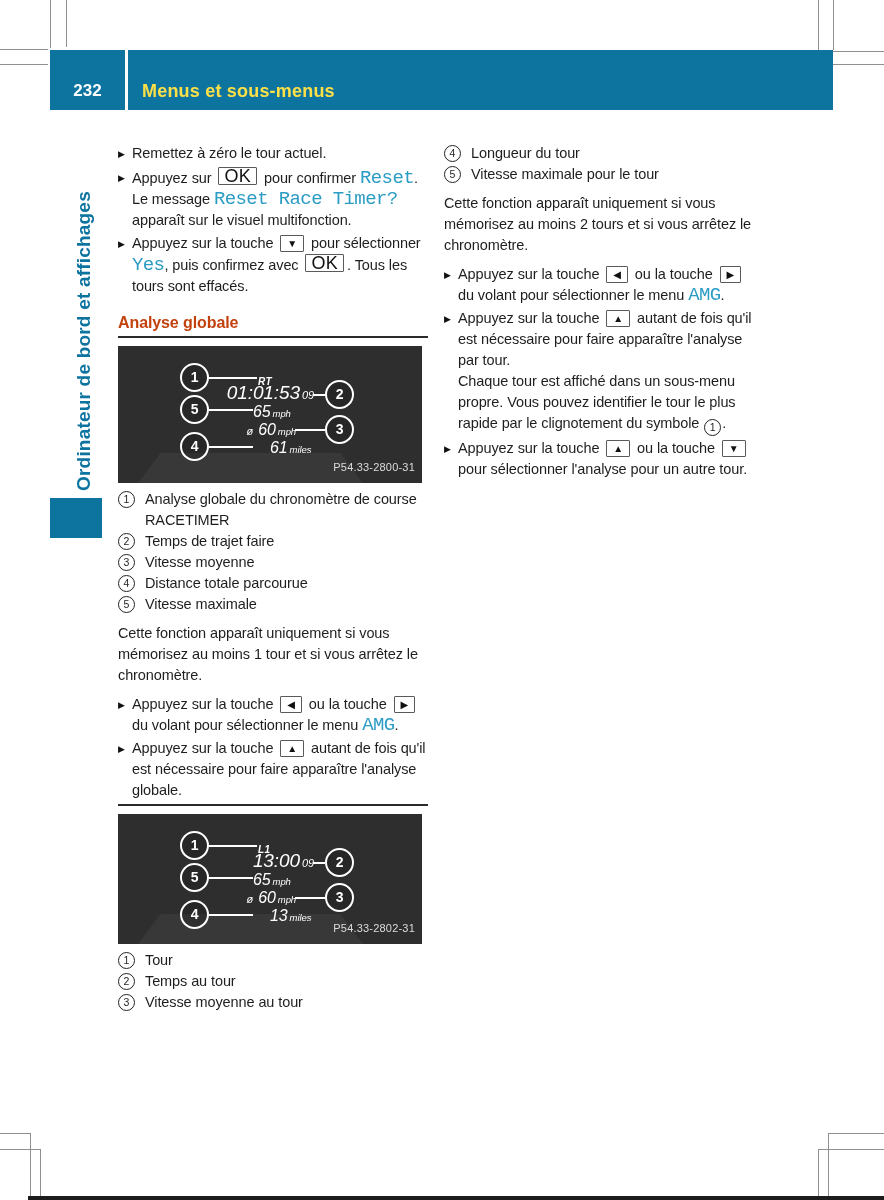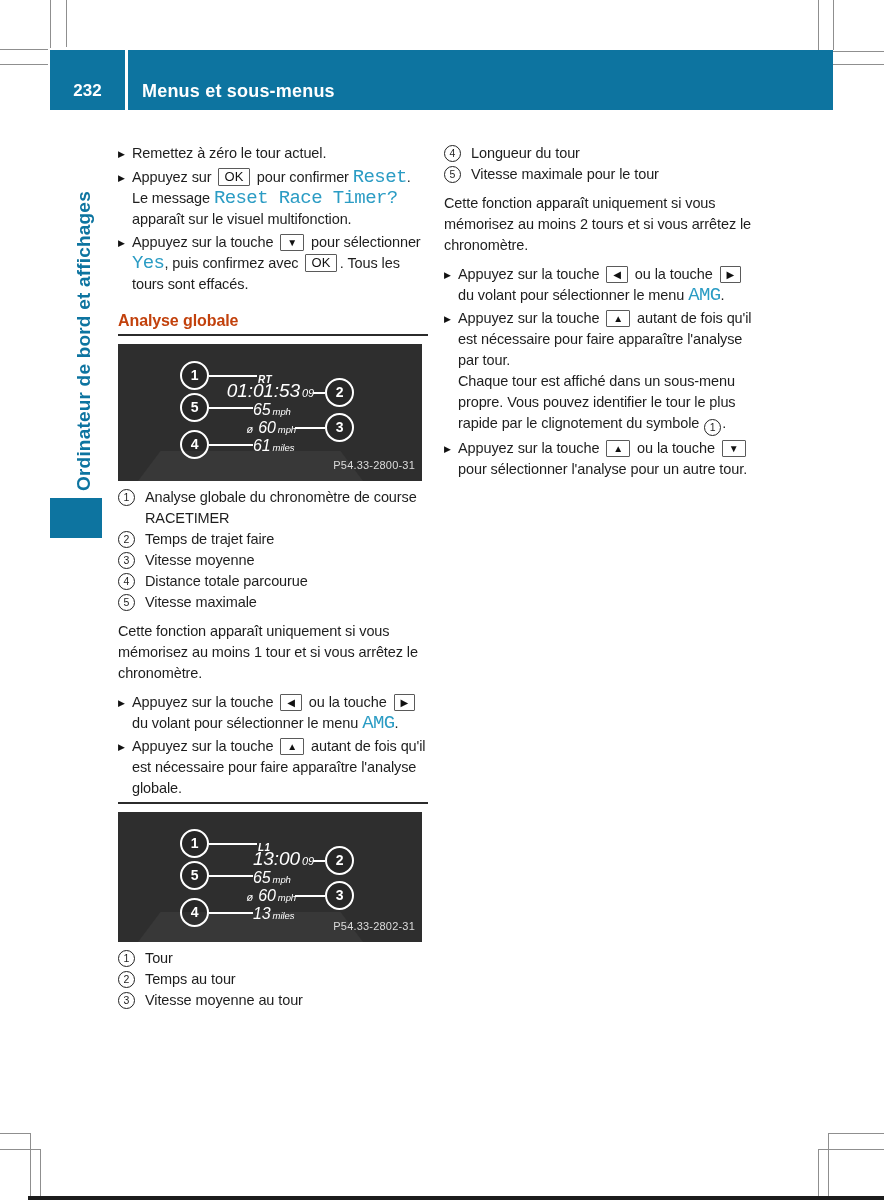--- a/index.html
+++ b/index.html
@@ -9,21 +9,21 @@
     overflow:hidden;
   }
   
   .mark { position:absolute; background:#8f8f8f; }
   .bottom-strip { position:absolute; left:28px; top:1196px; width:856px; height:4px; background:#1c1c1c; }
 
   
   .header-bar { position:absolute; left:50px; top:50px; width:783px; height:60px; background:#0d74a0; display:flex; }
   .pagenum-box { width:78px; border-right:3px solid #ffffff; display:flex; align-items:flex-end; justify-content:center;
                  padding-bottom:9px; color:#fff; font-weight:bold; font-size:17px; box-sizing:border-box; }
-  .header-title { flex:1; display:flex; align-items:flex-end; padding:0 0 8px 14px; color:#ffffff; font-weight:bold;
+  .header-title { flex:1; display:flex; align-items:flex-end; padding:0 0 8px 14px; color:#fde047; font-weight:bold;
                   font-size:18px; letter-spacing:0.2px; }
 
   
   .sidebar-title { position:absolute; left:73px; top:491px; transform:rotate(-90deg); transform-origin:0 0;
                    white-space:nowrap; color:#0d74a0; font-weight:bold; font-size:19px; letter-spacing:0.2px; }
   .sidebar-tab { position:absolute; left:50px; top:498px; width:52px; height:40px; background:#0d74a0; }
 
   
   .col { position:absolute; top:143px; width:310px; font-size:14.5px; line-height:21px; letter-spacing:-0.1px; }
   .col-left { left:118px; }
@@ -31,21 +31,21 @@
 
   
   .bullet { display:flex; margin:0 0 2px 0; }
   .bullet::before { content:"▶"; flex:0 0 14px; font-size:9px; line-height:21px; padding-top:1px; color:#111; }
   .bt { flex:1; }
   .cont { margin-top:0; }
 
   
   .key { display:inline-block; border:1.5px solid #5a5a5a; border-radius:1px; background:#fff; color:#111;
          padding:0 6px; margin:0 3px; font-size:10px; line-height:15px; vertical-align:1px; }
-  .key.ok { font-size:13px; line-height:16px; padding:0 5px; letter-spacing:0.3px; }
+  .key.ok { font-size:18px; line-height:16px; padding:0 5px; letter-spacing:0.3px; }
 
   
   .dsp { font-family:Liberation Mono, monospace; color:#2b9cc4; font-size:19px; letter-spacing:-0.6px; }
 
   
   .subhead { font-weight:bold; font-size:16px; color:#c2410c; margin:15px 0 0; line-height:21px; }
   .rule { height:2px; background:#2b2b2b; margin:3px 0 0; }
 
   
   .clist { margin:6px 0 0; }
@@ -72,21 +72,21 @@
   .dl1 { left:91px; top:31px; width:48px; } .dl2 { left:195px; top:48px; width:12px; }
   .dl5 { left:91px; top:63px; width:44px; } .dl3 { left:177px; top:83px; width:30px; }
   .dl4 { left:91px; top:100px; width:44px; }
   .drow { position:absolute; font-style:italic; white-space:nowrap; }
   .dlab-top { left:140px; top:25px; font-size:10px; font-weight:bold; letter-spacing:0.5px; }
   .drow-time { left:0; top:36px; width:196px; text-align:right; }
   .drow-time .big { font-size:19px; }
   .drow-time .sub { font-size:11px; margin-left:2px; }
   .drow-speed { left:135px; top:55px; }
   .drow-avg { left:0; top:73px; width:178px; text-align:right; }
-  .drow-dist { left:135px; top:91px; }
+  .drow-dist { left:152px; top:91px; }
   .num { font-size:16px; }
   .unit { font-size:9.5px; margin-left:2px; }
   .pre { font-size:11px; margin-right:5px; }
   .dcap { position:absolute; right:7px; bottom:5px; font-size:11px; color:#dcdcdc; font-style:normal;
           letter-spacing:0.2px; }
 </style>
 </head>
 <body>
 
 <div>

